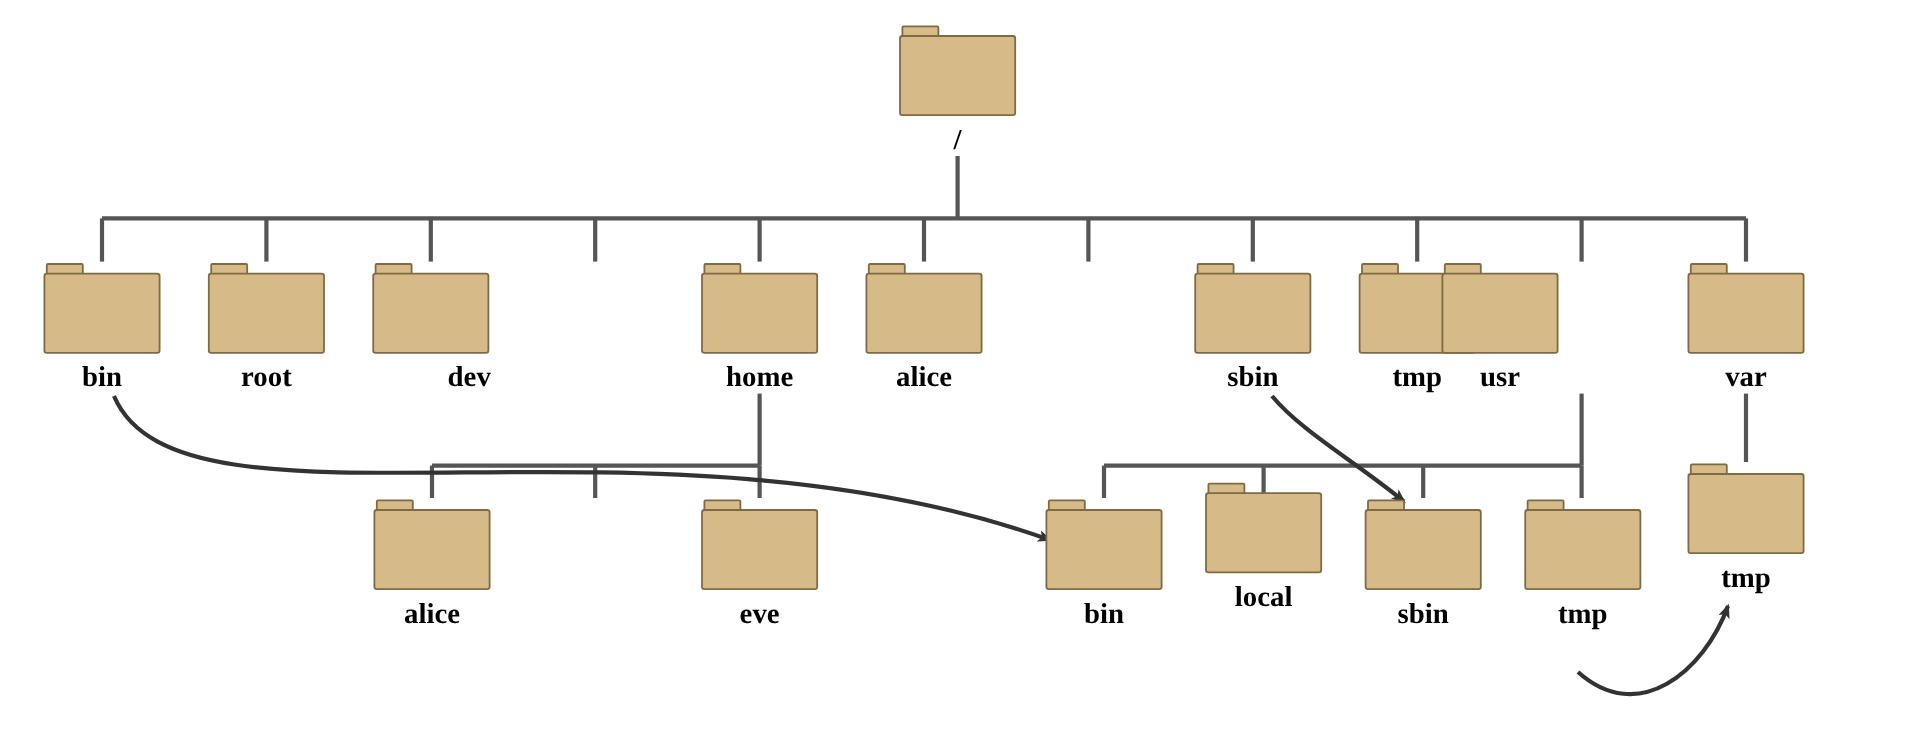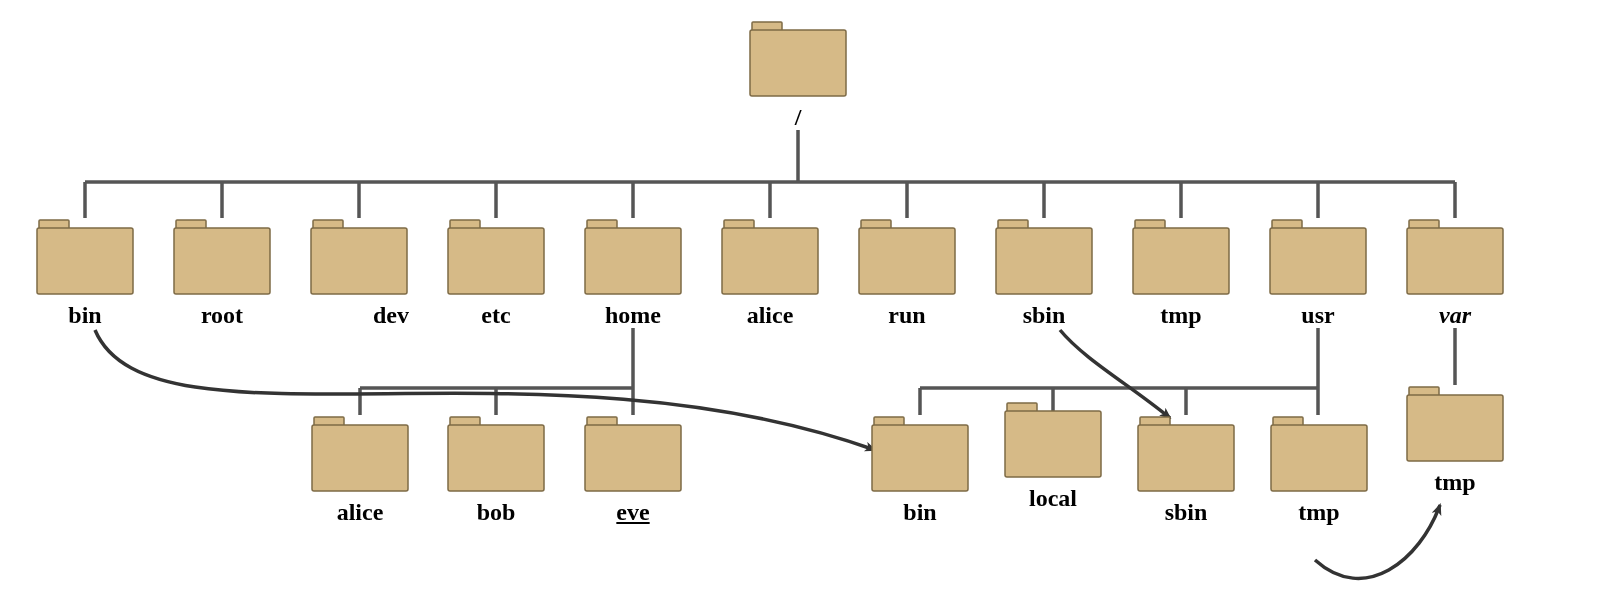--- a/index.html
+++ b/index.html
@@ -124,92 +124,71 @@
       </svg>
   <div class="label">root</div>
 </div>
 <div class="node" style="left:309px; top:218px;align-items:flex-end;">
   <svg class="folder-icon" viewBox="0 0 100 78">
         <rect x="4" y="2" width="30" height="12" rx="1" fill="#d6ba87" stroke="#7e6b46" stroke-width="1.5"></rect>
         <rect x="2" y="10" width="96" height="66" rx="2" fill="#d6ba87" stroke="#7e6b46" stroke-width="1.5"></rect>
       </svg>
   <div class="label">dev</div>
 </div>
-<div class="node" style="left:446px; top:218px;">
-  <svg class="folder-icon" viewBox="0 0 100 78">
-        <rect x="4" y="2" width="30" height="12" rx="1" fill="#d6ba87" stroke="#7e6b46" stroke-width="1.5"></rect>
-        <rect x="2" y="10" width="96" height="66" rx="2" fill="#d6ba87" stroke="#7e6b46" stroke-width="1.5"></rect>
-      </svg>
-  <div class="label">etc</div>
-</div>
 <div class="node" style="left:583px; top:218px;align-items:center;">
   <svg class="folder-icon" viewBox="0 0 100 78">
         <rect x="4" y="2" width="30" height="12" rx="1" fill="#d6ba87" stroke="#7e6b46" stroke-width="1.5"></rect>
         <rect x="2" y="10" width="96" height="66" rx="2" fill="#d6ba87" stroke="#7e6b46" stroke-width="1.5"></rect>
       </svg>
   <div class="label">home</div>
 </div>
 <div class="node" style="left:720px; top:218px;">
   <svg class="folder-icon" viewBox="0 0 100 78">
         <rect x="4" y="2" width="30" height="12" rx="1" fill="#d6ba87" stroke="#7e6b46" stroke-width="1.5"></rect>
         <rect x="2" y="10" width="96" height="66" rx="2" fill="#d6ba87" stroke="#7e6b46" stroke-width="1.5"></rect>
       </svg>
   <div class="label">alice</div>
 </div>
-<div class="node" style="left:857px; top:218px;">
-  <svg class="folder-icon" viewBox="0 0 100 78">
-        <rect x="4" y="2" width="30" height="12" rx="1" fill="#d6ba87" stroke="#7e6b46" stroke-width="1.5"></rect>
-        <rect x="2" y="10" width="96" height="66" rx="2" fill="#d6ba87" stroke="#7e6b46" stroke-width="1.5"></rect>
-      </svg>
-  <div class="label">run</div>
-</div>
 <div class="node" style="left:994px; top:218px;">
   <svg class="folder-icon" viewBox="0 0 100 78">
         <rect x="4" y="2" width="30" height="12" rx="1" fill="#d6ba87" stroke="#7e6b46" stroke-width="1.5"></rect>
         <rect x="2" y="10" width="96" height="66" rx="2" fill="#d6ba87" stroke="#7e6b46" stroke-width="1.5"></rect>
       </svg>
   <div class="label">sbin</div>
 </div>
 <div class="node" style="left:1131px; top:218px;">
   <svg class="folder-icon" viewBox="0 0 100 78">
         <rect x="4" y="2" width="30" height="12" rx="1" fill="#d6ba87" stroke="#7e6b46" stroke-width="1.5"></rect>
         <rect x="2" y="10" width="96" height="66" rx="2" fill="#d6ba87" stroke="#7e6b46" stroke-width="1.5"></rect>
       </svg>
   <div class="label">tmp</div>
 </div>
-<div class="node" style="left:1268px; top:218px;">
+<div class="node" style="left:1200px; top:218px;">
   <svg class="folder-icon" viewBox="0 0 100 78">
         <rect x="4" y="2" width="30" height="12" rx="1" fill="#d6ba87" stroke="#7e6b46" stroke-width="1.5"></rect>
         <rect x="2" y="10" width="96" height="66" rx="2" fill="#d6ba87" stroke="#7e6b46" stroke-width="1.5"></rect>
       </svg>
   <div class="label">usr</div>
 </div>
-<div class="node" style="left:1405px; top:218px;font-style:italic;">
+<div class="node" style="left:1405px; top:218px;">
   <svg class="folder-icon" viewBox="0 0 100 78">
         <rect x="4" y="2" width="30" height="12" rx="1" fill="#d6ba87" stroke="#7e6b46" stroke-width="1.5"></rect>
         <rect x="2" y="10" width="96" height="66" rx="2" fill="#d6ba87" stroke="#7e6b46" stroke-width="1.5"></rect>
       </svg>
   <div class="label">var</div>
 </div>
 
 <div class="node" style="left:310px; top:415px;">
   <svg class="folder-icon" viewBox="0 0 100 78">
         <rect x="4" y="2" width="30" height="12" rx="1" fill="#d6ba87" stroke="#7e6b46" stroke-width="1.5"></rect>
         <rect x="2" y="10" width="96" height="66" rx="2" fill="#d6ba87" stroke="#7e6b46" stroke-width="1.5"></rect>
       </svg>
   <div class="label">alice</div>
 </div>
-<div class="node" style="left:446px; top:415px;">
-  <svg class="folder-icon" viewBox="0 0 100 78">
-        <rect x="4" y="2" width="30" height="12" rx="1" fill="#d6ba87" stroke="#7e6b46" stroke-width="1.5"></rect>
-        <rect x="2" y="10" width="96" height="66" rx="2" fill="#d6ba87" stroke="#7e6b46" stroke-width="1.5"></rect>
-      </svg>
-  <div class="label">bob</div>
-</div>
-<div class="node" style="left:583px; top:415px;text-decoration:underline;">
+<div class="node" style="left:583px; top:415px;">
   <svg class="folder-icon" viewBox="0 0 100 78">
         <rect x="4" y="2" width="30" height="12" rx="1" fill="#d6ba87" stroke="#7e6b46" stroke-width="1.5"></rect>
         <rect x="2" y="10" width="96" height="66" rx="2" fill="#d6ba87" stroke="#7e6b46" stroke-width="1.5"></rect>
       </svg>
   <div class="label">eve</div>
 </div>
 
 <div class="node" style="left:870px; top:415px;">
   <svg class="folder-icon" viewBox="0 0 100 78">
         <rect x="4" y="2" width="30" height="12" rx="1" fill="#d6ba87" stroke="#7e6b46" stroke-width="1.5"></rect>

